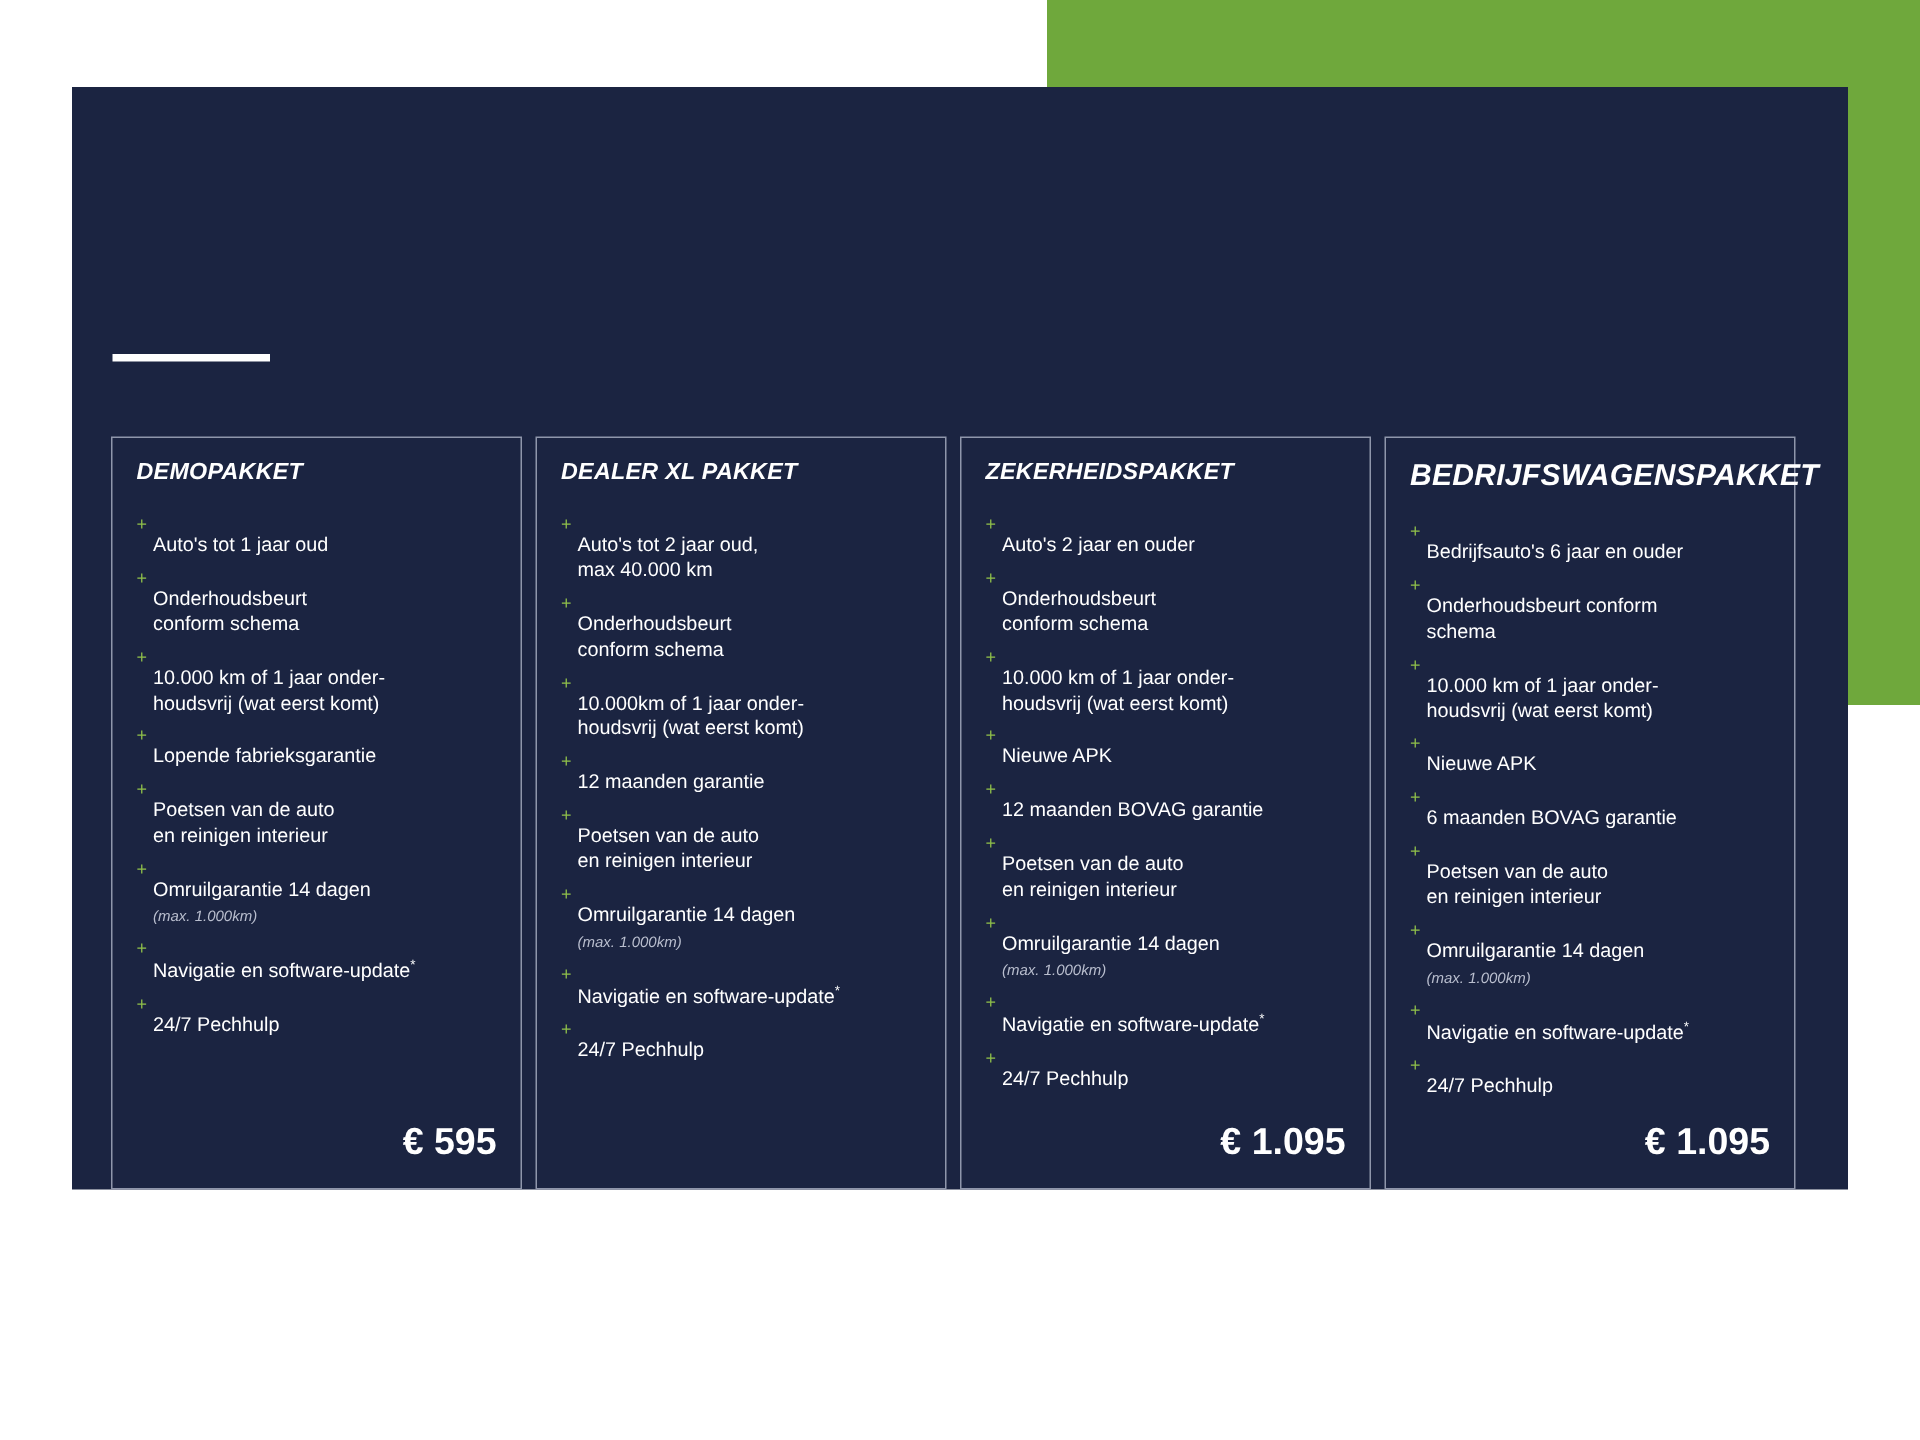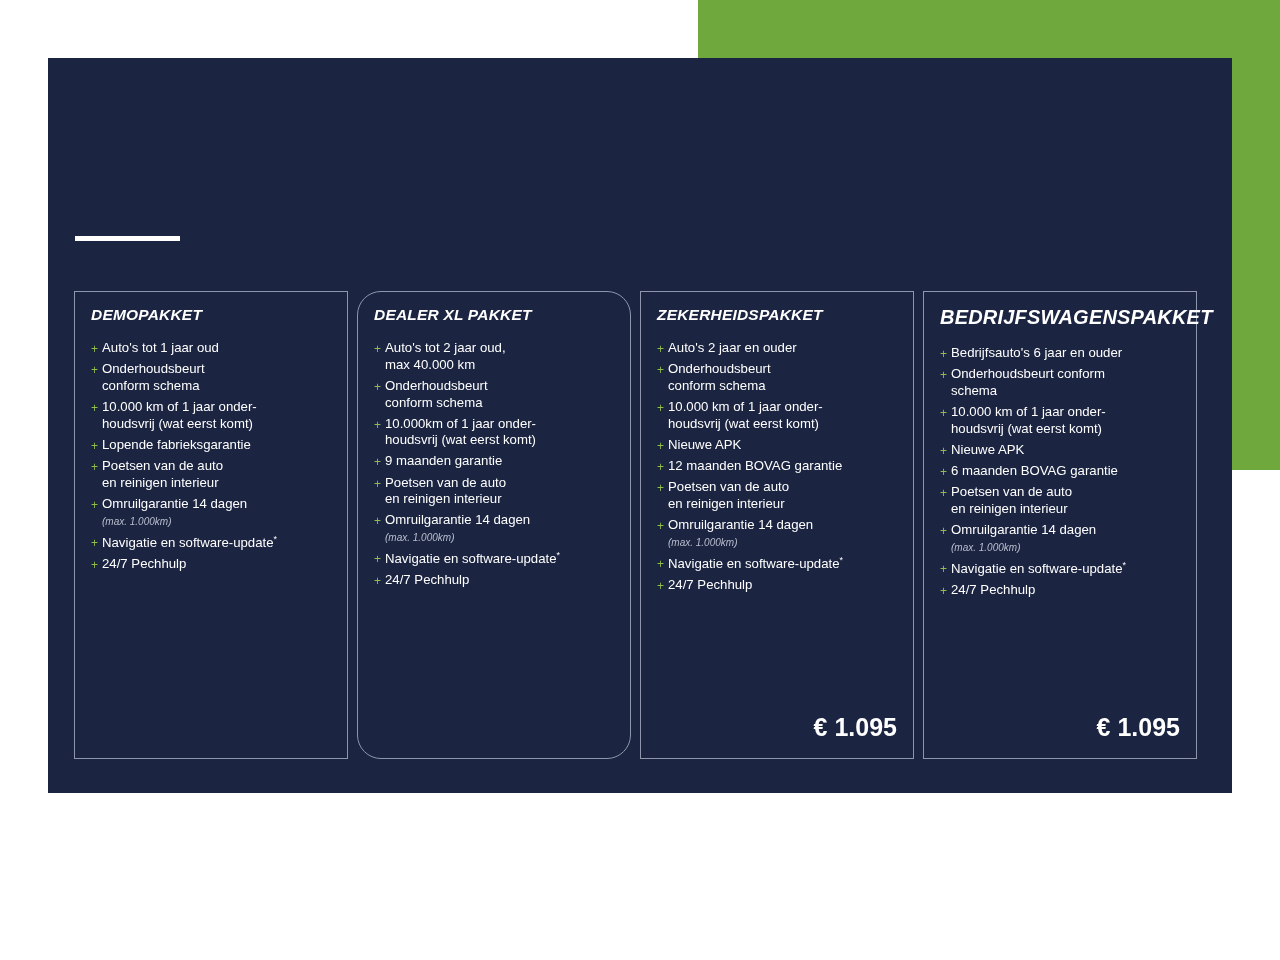--- a/index.html
+++ b/index.html
@@ -94,36 +94,36 @@
     color: #ffffff;
   }
   .feature .plus {
     color: #8fbf4a;
     font-size: 12px;
     line-height: 1.35;
     width: 11px;
     flex: 0 0 11px;
     margin-top: 1px;
   }
-  .feature .ftext { flex: 1 1 auto; white-space: pre-line; }
+  .feature .ftext { flex: 1 1 auto; white-space: pre-line; margin-top: 15px; }
   .feature .sub {
     color: #b9bece;
     font-size: 10px;
     font-style: italic;
   }
   .feature sup { font-size: 9px; vertical-align: super; }
   .price {
     text-align: right;
     font-size: 25px;
     font-weight: bold;
     margin-top: 10px;
     color: #ffffff;
   }
   .card-1 { min-height: 468px; }
-  .card-2 { min-height: 468px; border-radius: 24px; }
+  .card-2 { min-height: 468px; }
   .card-3 { min-height: 468px; }
   .card-4 { min-height: 468px; }
   .footnote {
     position: absolute;
     left: 78px;
     top: 820px;
     font-size: 9.5px;
     color: #3b4460;
     letter-spacing: 0.05px;
   }
@@ -173,20 +173,21 @@
           </li>
           <li class="feature">
             <span class="plus">+</span>
             <span class="ftext">Navigatie en software-update<sup>*</sup></span>
           </li>
           <li class="feature">
             <span class="plus">+</span>
             <span class="ftext">24/7 Pechhulp</span>
           </li>
         </ul>
+      <div class="price">€ 595</div>
     </div>
 
     <div class="card card-2">
       <div class="card-title">DEALER XL PAKKET</div>
       <ul class="feature-list">
           <li class="feature">
             <span class="plus">+</span>
             <span class="ftext">Auto's tot 2 jaar oud,
 max 40.000 km</span>
           </li>
@@ -195,21 +196,21 @@
             <span class="ftext">Onderhoudsbeurt
 conform schema</span>
           </li>
           <li class="feature">
             <span class="plus">+</span>
             <span class="ftext">10.000km of 1 jaar onder-
 houdsvrij (wat eerst komt)</span>
           </li>
           <li class="feature">
             <span class="plus">+</span>
-            <span class="ftext">9 maanden garantie</span>
+            <span class="ftext">12 maanden garantie</span>
           </li>
           <li class="feature">
             <span class="plus">+</span>
             <span class="ftext">Poetsen van de auto
 en reinigen interieur</span>
           </li>
           <li class="feature">
             <span class="plus">+</span>
             <span class="ftext">Omruilgarantie 14 dagen<br><span class="sub">(max. 1.000km)</span></span>
           </li>

